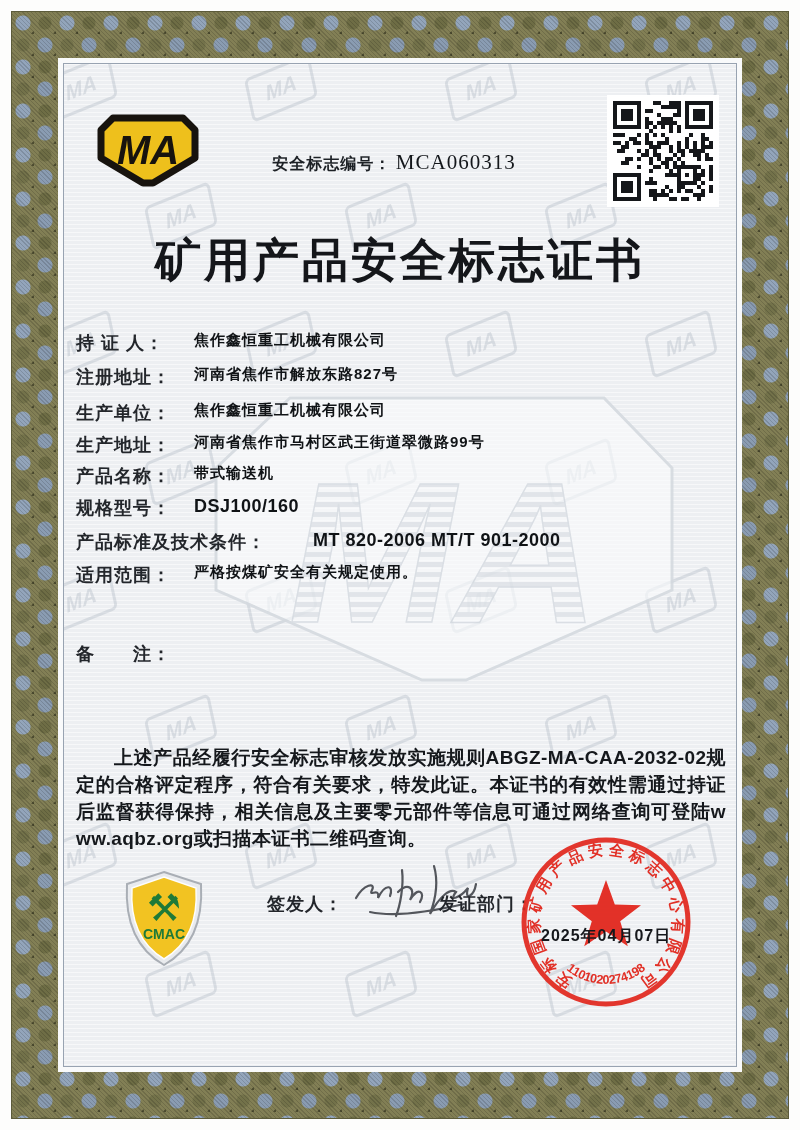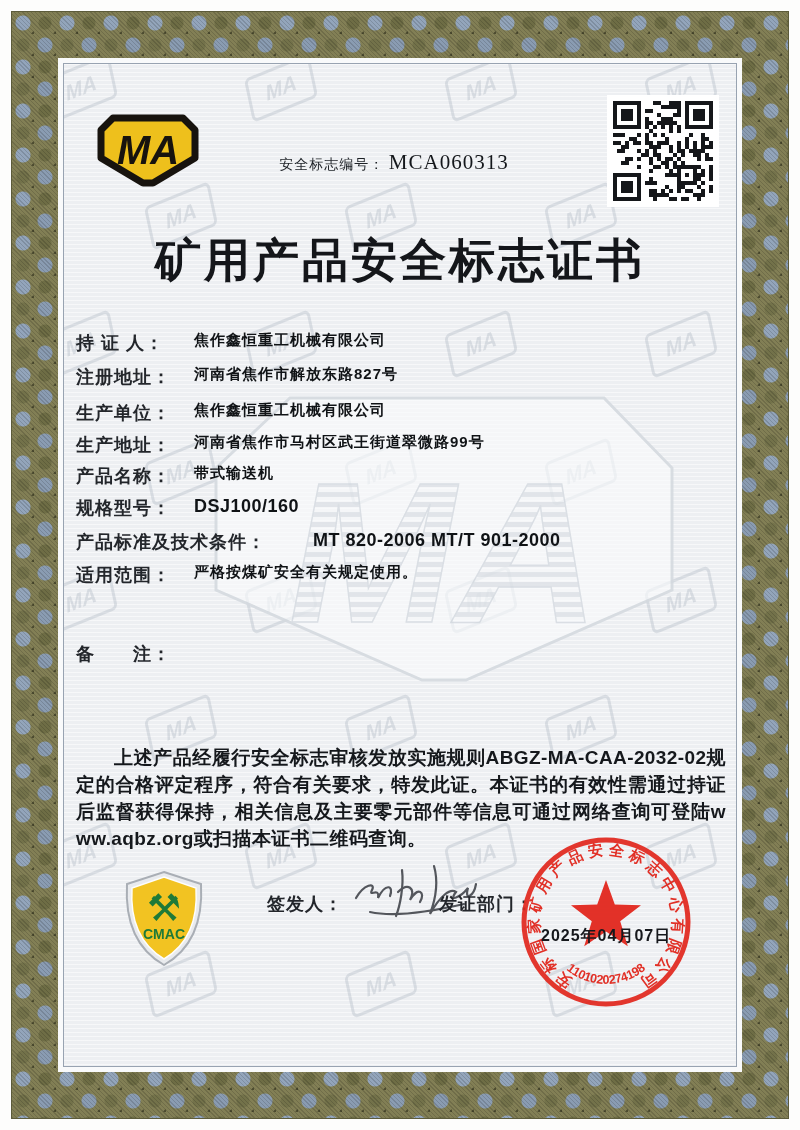--- a/index.html
+++ b/index.html
@@ -36,21 +36,21 @@
     border-radius:6px; display:flex; align-items:center; justify-content:center;
     font-weight:900; font-style:italic; font-size:21px; color:rgba(158,168,182,.30);
     transform:rotate(-22deg) skewX(-10deg);
   }
   .wm-big{position:absolute; left:140px; top:318px; z-index:1; opacity:.85; pointer-events:none;}
   .content{position:absolute; inset:0; z-index:3;}
 
   
   .ma-logo{position:absolute; left:32px; top:50px;}
   .cert-line{position:absolute; left:150px; top:86px; width:360px; text-align:center; white-space:nowrap;}
-  .cert-line .lbl{font-size:14px; font-weight:400; color:#1d2126; letter-spacing:1px;}
+  .cert-line .lbl{font-size:16px; font-weight:700; color:#1d2126; letter-spacing:1px;}
   .cert-line .val{font-family:"Liberation Serif", serif; font-size:21px; color:#14171b; letter-spacing:1px;}
   .qr-box{position:absolute; left:543px; top:31px; width:112px; height:112px; background:#fff;
           display:flex; align-items:center; justify-content:center;}
   .title{
     position:absolute; left:0; top:166px; width:100%; text-align:center;
     font-size:46px; font-weight:900; color:#14161a; letter-spacing:3px;
   }
 
   
   .row{position:absolute; left:12px; width:650px; white-space:nowrap;}

